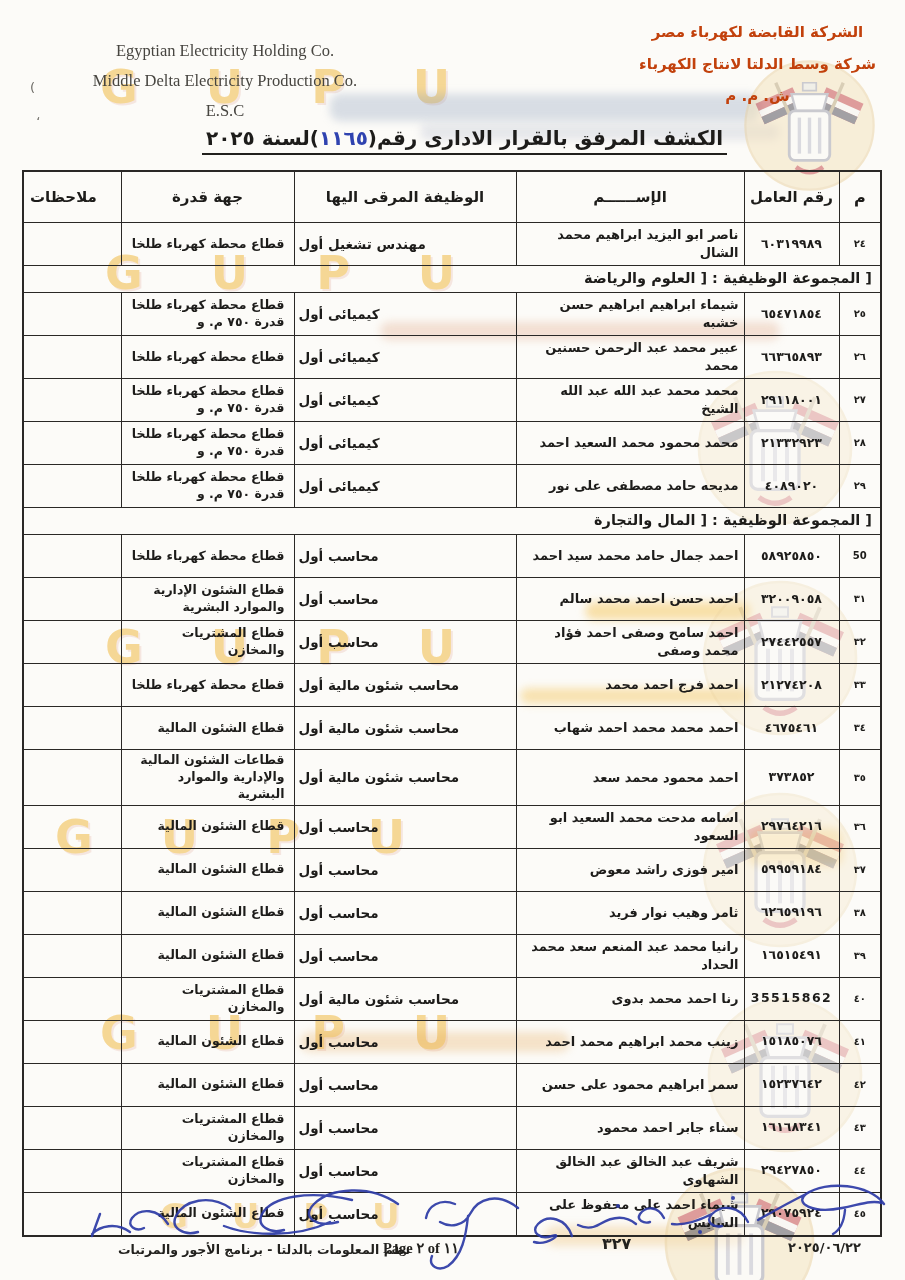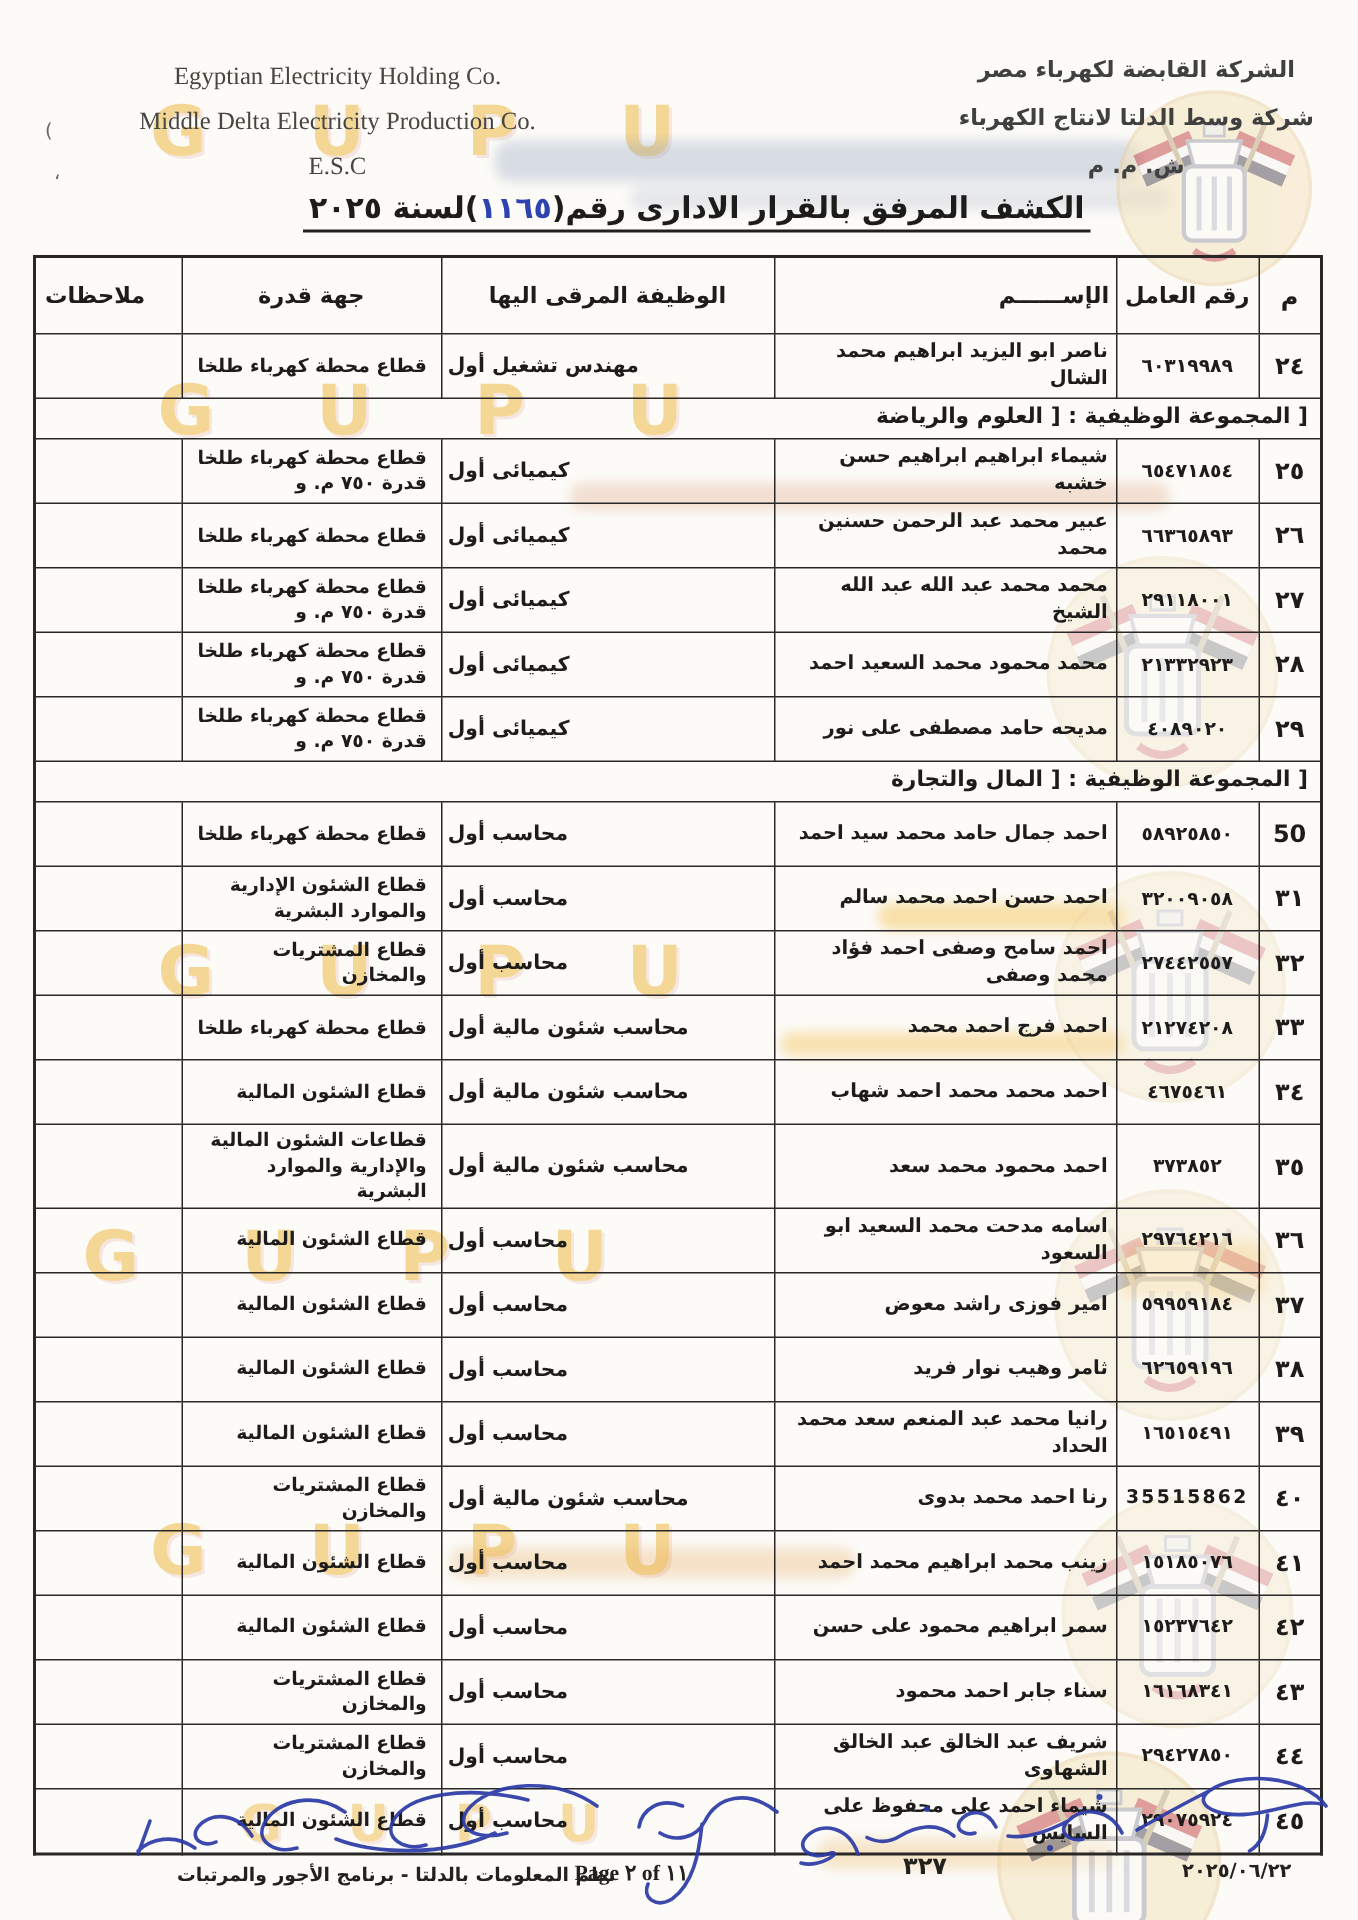--- a/index.html
+++ b/index.html
@@ -25,43 +25,43 @@
   .wm-band{position:absolute;z-index:0;filter:blur(4px);border-radius:10px;}
   .emblem{position:absolute;z-index:0;}
   .speck{position:absolute;z-index:1;color:#6d6b66;font-size:13px;}
   
   .content{position:absolute;inset:0;z-index:1;}
   .header-en{
     position:absolute;left:40px;top:36px;width:370px;text-align:center;
     font-family:"Liberation Serif",serif;color:#474540;font-size:16.5px;line-height:30px;
   }
   .header-ar{
-    position:absolute;right:20px;top:30px;width:255px;text-align:center;
-    direction:rtl;color:#404040;font-size:15px;font-weight:700;line-height:32px;
+    position:absolute;right:20px;top:16px;width:255px;text-align:center;
+    direction:rtl;color:#c2410c;font-size:15px;font-weight:700;line-height:32px;
   }
   .title{position:absolute;top:126px;left:0;width:100%;text-align:center;padding-left:12px;}
   .title-line{
     direction:rtl;display:inline-block;font-size:20px;font-weight:800;
     border-bottom:2.2px solid #21201d;padding:0 4px 3px 4px;letter-spacing:.2px;
   }
   .decree{color:var(--decree);font-weight:700;}
   
   .tbl-wrap{position:absolute;left:22px;top:170px;width:858px;}
   table{border-collapse:collapse;width:858px;table-layout:fixed;direction:rtl;
         border:2.4px solid var(--border);}
   th,td{border:1.6px solid var(--border);overflow:hidden;}
   thead th{height:46px;font-size:15px;font-weight:800;padding:2px 4px;}
   th.h-no{font-size:16px;}
   th.h-id{text-align:center;}
-  th.h-name{text-align:right;letter-spacing:1px;margin-top:19px;}
+  th.h-name{text-align:center;letter-spacing:1px;margin-top:19px;}
   th.h-pos{text-align:center;}
   th.h-wp{text-align:center;}
   th.h-notes{text-align:left;padding-left:6px;}
   tbody td{height:38px;font-weight:700;line-height:1.35;vertical-align:middle;}
-  td.c-no{text-align:center;font-size:16px;margin-top:31px;}
+  td.c-no{text-align:center;font-size:10px;margin-top:31px;}
   td.c-id{text-align:center;font-size:12.5px;letter-spacing:1.5px;white-space:nowrap;}
   td.c-name{text-align:right;font-size:13px;padding:2px 5px;}
   td.c-pos{text-align:left;font-size:13.5px;padding:2px 4px;}
   td.c-wp{text-align:right;font-size:12.5px;padding:2px 9px;margin-top:43px;}
   td.section{
     height:24px;font-size:14.5px;font-weight:800;text-align:right;
     padding:1px 8px;letter-spacing:.2px;
   }
   
   .footer-item{position:absolute;font-weight:700;color:#22211e;}

